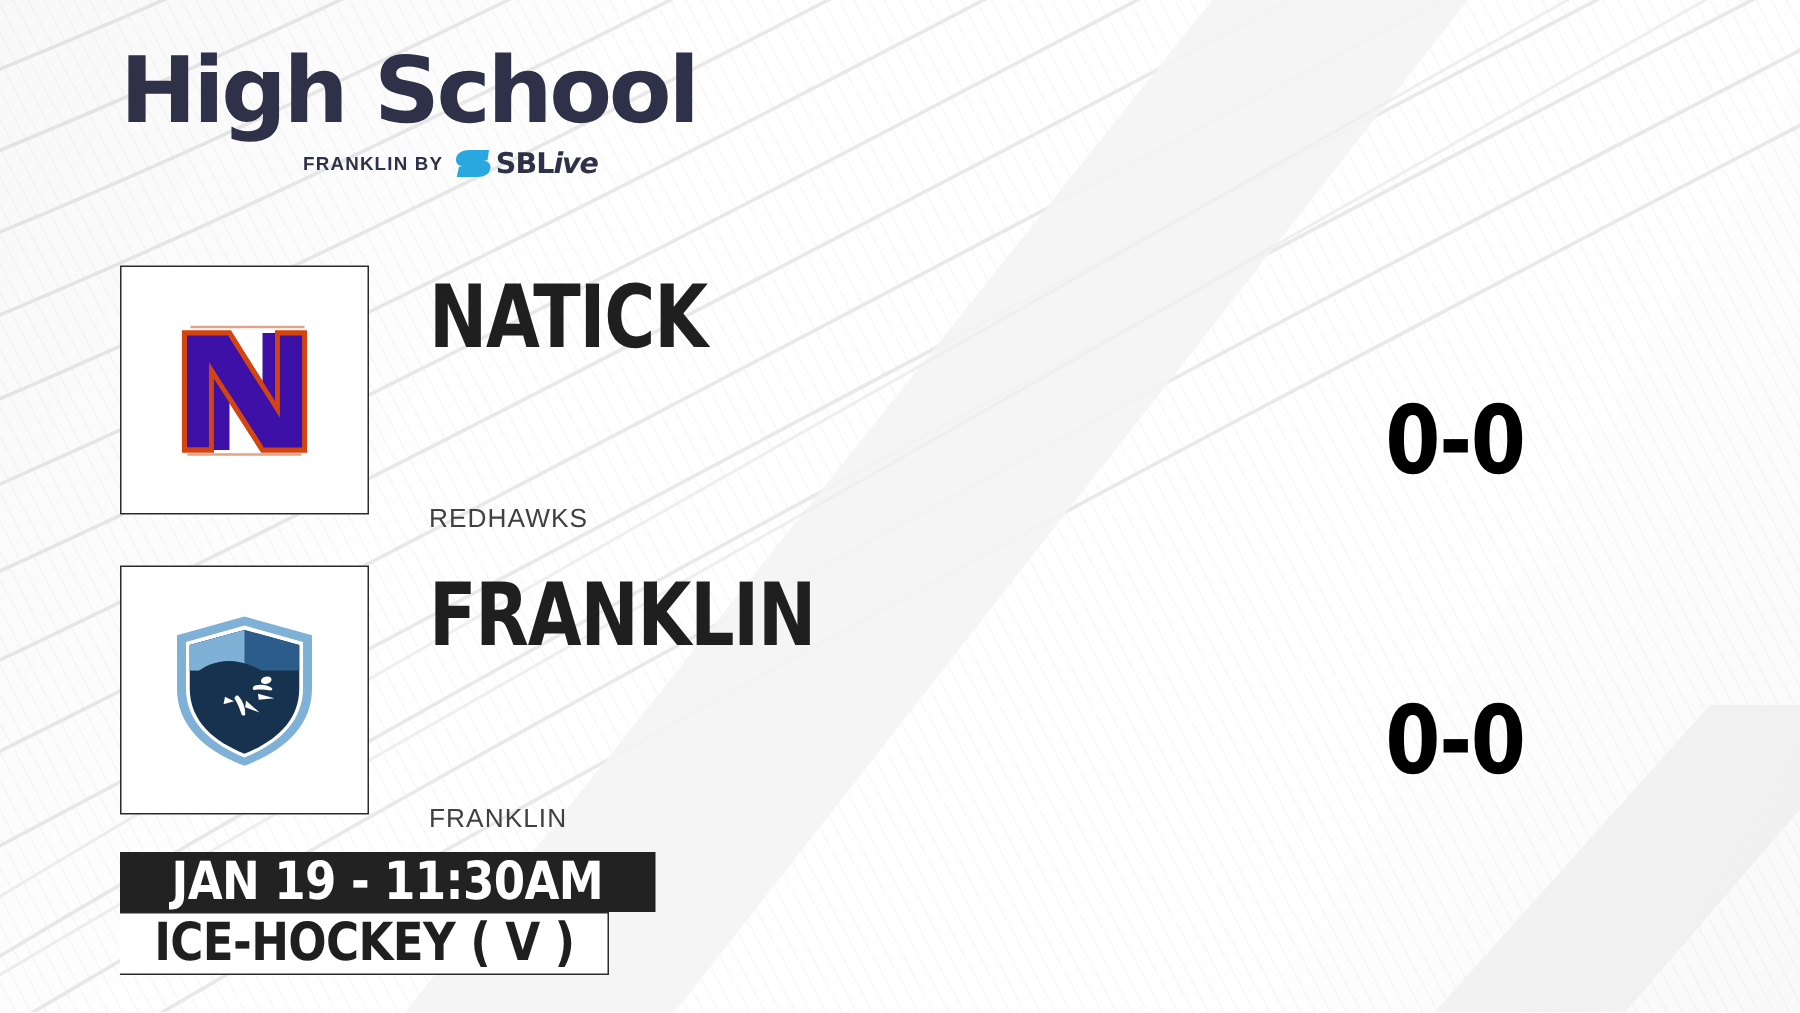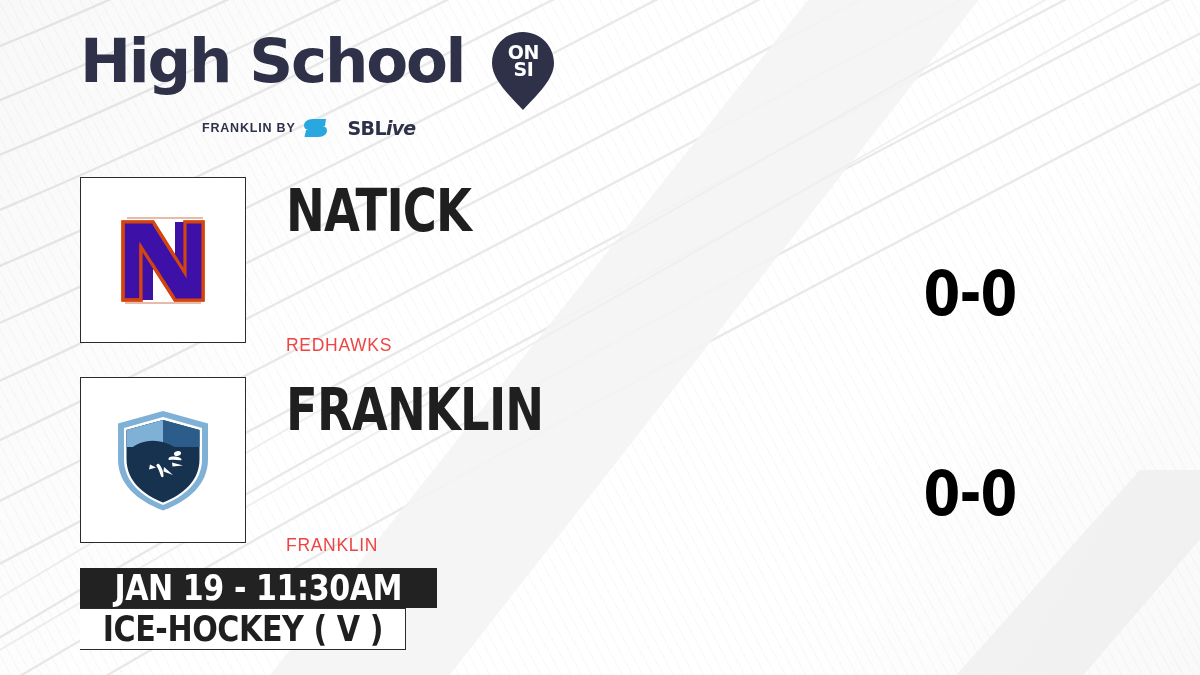--- a/index.html
+++ b/index.html
@@ -93,21 +93,21 @@
   .powered-label {
     font-size: 12.5px;
     font-weight: bold;
     letter-spacing: 0.8px;
     color: #2e3148;
     font-family: "Liberation Sans", sans-serif;
   }
   .sblive {
     display: flex;
     align-items: center;
-    gap: 20px;
+    gap: 3px;
   }
   .sblive-word {
     font-family: "DejaVu Sans", sans-serif;
     font-size: 19px;
     font-weight: bold;
     color: #2e3148;
     letter-spacing: -0.6px;
   }
   .sblive-word .ital {
     font-style: italic;
@@ -153,21 +153,21 @@
   #team-a .team-name { top: 5px; }
   #team-b .team-name { top: 4px; }
 
   .team-nick {
     position: absolute;
     left: 206px;
     top: 158px;
     font-family: "Liberation Sans", sans-serif;
     font-size: 17.5px;
     letter-spacing: 0.7px;
-    color: #ef4444;
+    color: #404040;
     white-space: nowrap;
   }
 
   
   .score {
     position: absolute;
     left: 860px;
     width: 220px;
     text-align: center;
     font-family: "DejaVu Sans", sans-serif;
@@ -252,29 +252,20 @@
         <path d="M-150 690 C 200 470, 520 300, 1450 -230"></path>
         <path d="M-150 740 C 210 520, 540 345, 1450 -180"></path>
       </g>
     </svg>
   </div>
   <div class="bg-layer bg-wash"></div>
 
   <div id="brand">
     <div class="brand-row">
       <div class="brand-title">High School</div>
-      <div class="pin">
-        <svg width="62" height="78" viewBox="0 0 62 78" aria-hidden="true">
-          <path d="M31 0 C13.9 0 0 13.9 0 31 C0 47 16 62 31 78 C46 62 62 47 62 31 C62 13.9 48.1 0 31 0 Z" fill="#2e3148"></path>
-        </svg>
-        <div class="pin-text">
-          <div>ON</div>
-          <div>SI</div>
-        </div>
-      </div>
     </div>
     <div class="powered">
       <div class="powered-label">FRANKLIN BY</div>
       <div class="sblive">
         <svg width="24" height="20" viewBox="0 0 24 20" aria-hidden="true">
           <path d="M22 1 L9 1 C3 1 0 4 0 7.5 C0 10 1.6 11.4 4.6 12 L2 12 L0.5 19 L14 19 C20 19 23 16 23 12.5 C23 10 21.4 8.6 18.4 8 L21 8 Z" fill="#29a8e0"></path>
         </svg>
         <div class="sblive-word"><span>SBL</span><span class="ital">ive</span></div>
       </div>
     </div>

